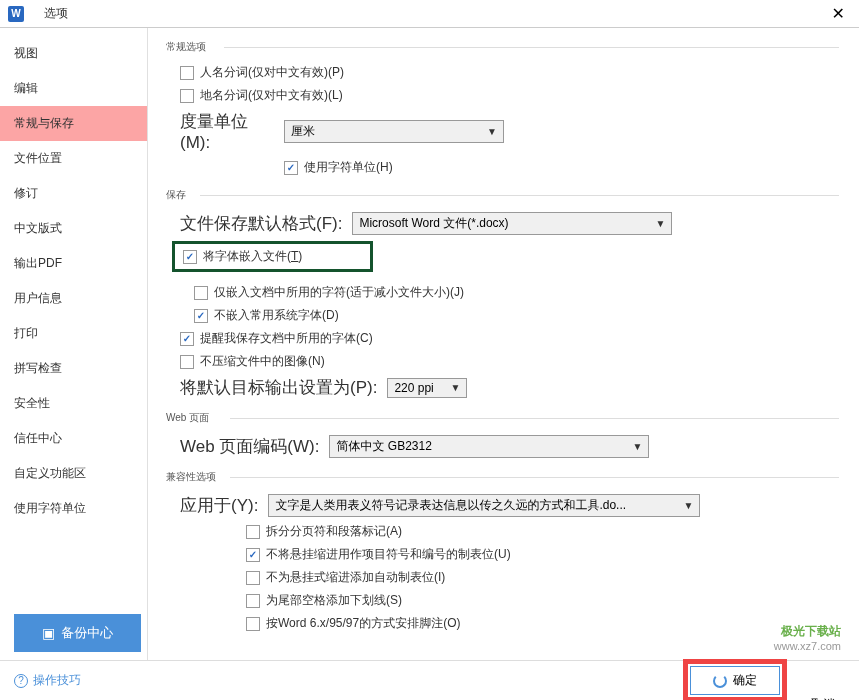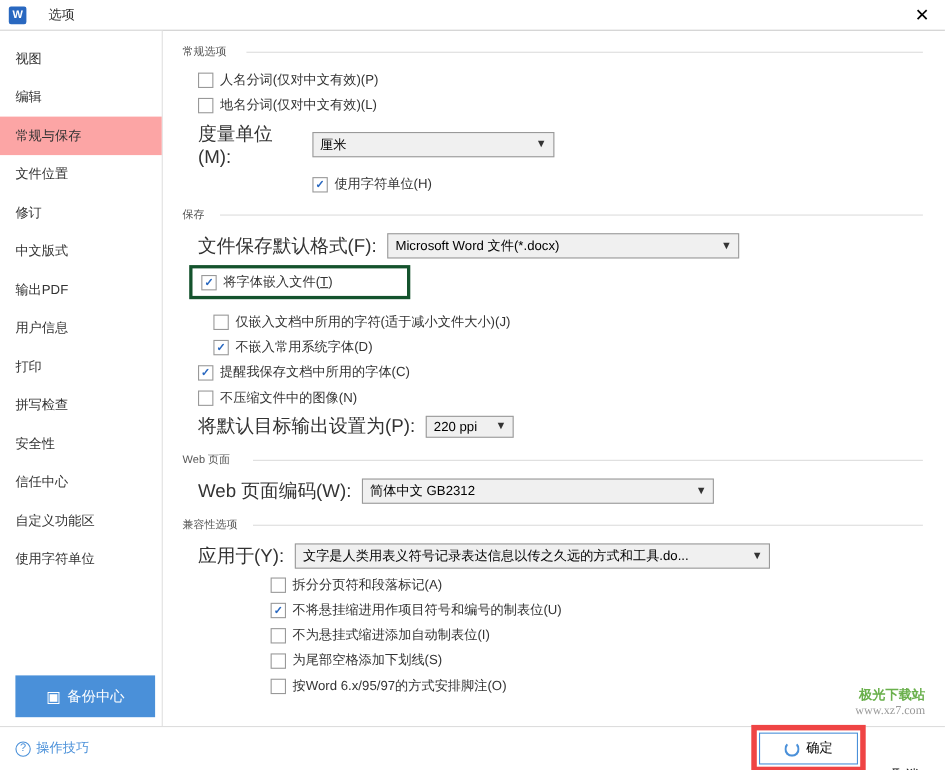--- a/index.html
+++ b/index.html
@@ -34,21 +34,21 @@
 .backup-btn .icon { margin-right: 6px; font-size: 14px; }
 .tips-link { color: #4a90d9; display: flex; align-items: center; cursor: pointer; }
 .tips-link .q-icon { width: 14px; height: 14px; border: 1px solid #4a90d9; border-radius: 50%; display: inline-flex; align-items: center; justify-content: center; font-size: 10px; margin-right: 5px; }
 .btn-group { margin-left: auto; display: flex; align-items: center; gap: 14px; }
 .ok-btn-box { border: 5px solid #ef4444; padding: 2px; }
 .ok-btn { background: #fff; border: 1px solid #4a90d9; padding: 5px 22px; cursor: pointer; display: flex; align-items: center; font-size: 12px; }
 .ok-btn .ring { width: 14px; height: 14px; border: 2px solid #4a90d9; border-top-color: transparent; border-radius: 50%; margin-right: 6px; }
 .cancel-btn { padding: 5px 10px; cursor: pointer; font-size: 12px; margin-top: 48px; }
 .watermark { position: absolute; right: 18px; bottom: 48px; text-align: right; font-size: 12px; pointer-events: none; }
 .watermark .line1 { color: #6ab04c; font-weight: bold; margin-left: 40px; }
-.watermark .line2 { color: #999; font-size: 11px; font-family: Liberation Serif, serif; }
+.watermark .line2 { color: #999; font-size: 11px; }
 .u { text-decoration: underline; }
 </style>
 </head>
 <body>
 
 <div class="title-bar">
   <div class="app-icon">W</div>
   <span class="title-text">选项</span>
   <span class="close-btn">✕</span>
 </div>

